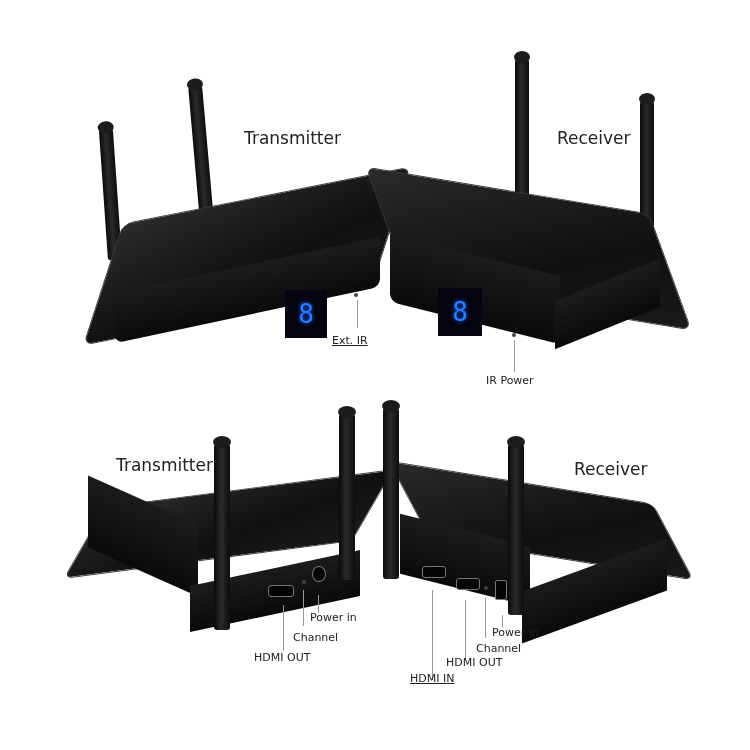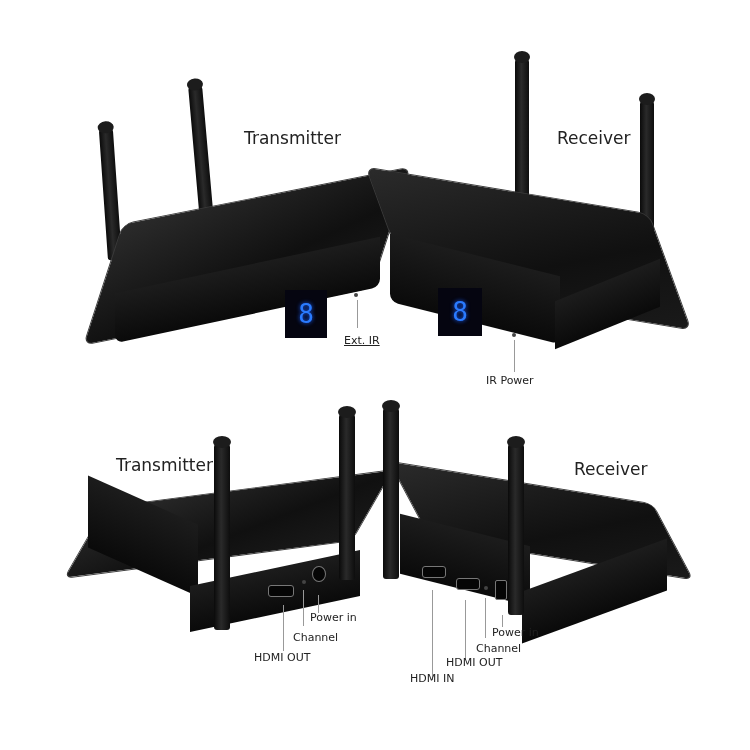--- a/index.html
+++ b/index.html
@@ -24,21 +24,21 @@
   <div class="antenna" style="left:108px;top:125px;width:14px;height:135px;transform:rotate(-4deg);"></div>
   <div class="antenna" style="left:200px;top:82px;width:14px;height:140px;transform:rotate(-5deg);"></div>
   <div class="box-top" style="left:112px;top:195px;width:268px;height:120px;transform:skewX(-18deg) skewY(-12deg);border-radius:10px;"></div>
   <div class="box-side" style="left:115px;top:265px;width:265px;height:50px;transform:skewY(-12deg);border-radius:0 0 8px 8px;"></div>
   <div class="display" style="left:285px;top:290px;width:42px;height:48px;">
     <span class="digit">8</span>
   </div>
   <div class="dot" style="left:354px;top:293px;"></div>
   <div class="leader" style="left:357px;top:300px;height:28px;"></div>
   <span class="label big" style="left:244px;top:128px;">Transmitter</span>
-  <span class="label small" style="left:344px;top:334px;text-decoration:underline;">Ext. IR</span>
+  <span class="label small" style="left:332px;top:334px;text-decoration:underline;">Ext. IR</span>
 </div>
 
 <div>
   <div class="antenna" style="left:515px;top:55px;width:14px;height:150px;"></div>
   <div class="antenna" style="left:640px;top:97px;width:14px;height:160px;"></div>
   <div class="box-top" style="left:395px;top:190px;width:265px;height:115px;transform:skewX(20deg) skewY(10deg);border-radius:10px;"></div>
   <div class="box-side" style="left:390px;top:255px;width:170px;height:68px;transform:skewY(14deg);border-radius:0 0 8px 8px;"></div>
   <div class="box-side" style="left:555px;top:280px;width:105px;height:48px;transform:skewY(-22deg);"></div>
   <div class="display" style="left:438px;top:288px;width:44px;height:48px;">
     <span class="digit">8</span>
@@ -78,14 +78,14 @@
   <div class="antenna" style="left:383px;top:404px;width:16px;height:175px;"></div>
   <div class="antenna" style="left:508px;top:440px;width:16px;height:175px;"></div>
   <div class="leader" style="left:432px;top:590px;height:90px;"></div>
   <div class="leader" style="left:465px;top:600px;height:60px;"></div>
   <div class="leader" style="left:485px;top:598px;height:40px;"></div>
   <div class="leader" style="left:502px;top:615px;height:12px;"></div>
   <span class="label big" style="left:574px;top:459px;">Receiver</span>
   <span class="label small" style="left:492px;top:626px;">Power in</span>
   <span class="label small" style="left:476px;top:642px;">Channel</span>
   <span class="label small" style="left:446px;top:656px;">HDMI OUT</span>
-  <span class="label small" style="left:410px;top:672px;">HDMI IN</span>
+  <span class="label small" style="left:410px;top:672px;text-decoration:underline;">HDMI IN</span>
 </div>
 
 </body></html>

